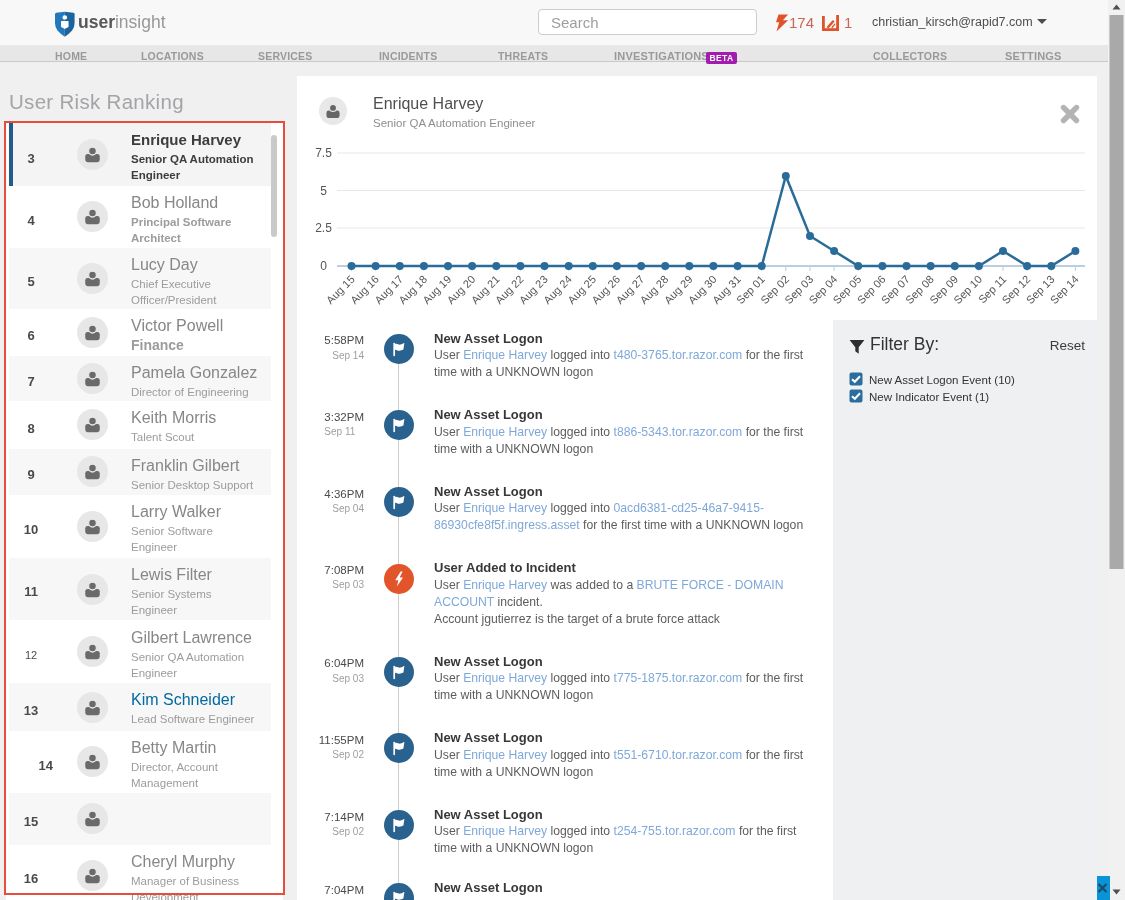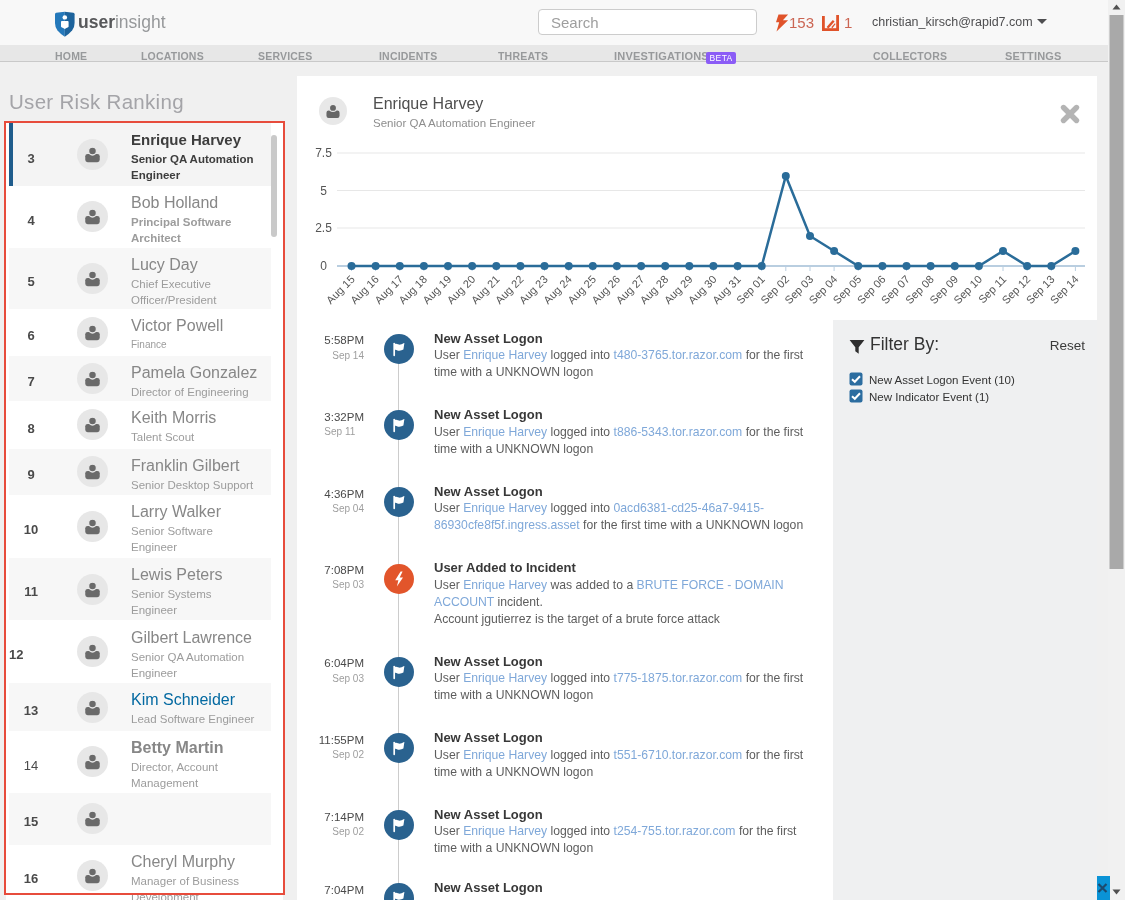--- a/index.html
+++ b/index.html
@@ -15,42 +15,42 @@
 <path d="M10.8 1.7 L2.2 2.7 Q1 2.9 1 4.2 L1 13 Q1 17.5 3.5 20.5 Q6 23.5 10.8 26.7 Z" fill="#2478ba"></path>
 <path d="M10.8 1.7 L19.4 2.7 Q20.6 2.9 20.6 4.2 L20.6 13 Q20.6 17.5 18.1 20.5 Q15.6 23.5 10.8 26.7 Z" fill="#1d639c"></path>
 <ellipse cx="10.8" cy="7.4" rx="2.3" ry="2.2" fill="#fff"></ellipse>
 <path d="M7 11.9 Q7 11.1 7.8 11.1 L13.8 11.1 Q14.6 11.1 14.6 11.9 L14.6 16.6 Q14.6 17.3 10.8 18.9 Q7 17.3 7 16.6 Z" fill="#fff"></path>
 </svg>
 <div style="position:absolute;left:78px;top:12px;font-size:17.5px;color:#57585a"><b>user</b><span style="color:#96989a">insight</span></div>
 <input style="position: absolute; left: 538px; top: 9px; width: 219px; height: 26px; border: 1px solid rgb(204, 204, 204); border-radius: 4px; background: rgb(255, 255, 255); padding-left: 12px; font-size: 15px; font-family: &quot;Liberation Sans&quot;, sans-serif; outline: none;" placeholder="Search">
 <svg width="15" height="18" viewBox="0 0 15 18" style="position:absolute;left:775px;top:14px">
 <path d="M8.6 0.5 L2.6 0.5 L0.9 8.2 L4.1 8.2 L2.4 17.5 L12.8 6.2 L7.6 6.2 L12.2 0.5 Z" fill="#e0532a" transform="skewX(-6)" transform-origin="7 9"></path>
 </svg>
-<div style="position:absolute;left:789px;top:14px;font-size:15px;color:#cb6553">153</div>
+<div style="position:absolute;left:789px;top:14px;font-size:15px;color:#cb6553">174</div>
 <svg width="17" height="16" viewBox="0 0 17 16" style="position:absolute;left:822px;top:14.5px">
 <rect x="0" y="1" width="2.8" height="15" fill="#e0532a"></rect>
 <rect x="14.2" y="0" width="2.8" height="16" fill="#e0532a"></rect>
 <rect x="0" y="13.2" width="17" height="2.8" fill="#e0532a"></rect>
 <path d="M4.6 11.9 L10.8 4.9 L12.6 6.5 L6.4 13.5 Z" fill="#e0532a"></path>
 <path d="M9.3 12.2 L12.8 8.3 L13.6 9.0 L10.4 13.2 Z" fill="#e0532a"></path>
 </svg>
 <div style="position:absolute;left:844px;top:14px;font-size:15px;color:#cb6553">1</div>
 <div style="position:absolute;left:872px;top:15px;font-size:12.5px;color:#4e4e50">christian_kirsch@rapid7.com</div>
 <div style="position:absolute;left:1037px;top:19px;width:0;height:0;border-left:5px solid transparent;border-right:5px solid transparent;border-top:5.5px solid #4e4e50"></div>
 
 <div style="position:absolute;left:0;top:45px;width:1125px;height:17px;background:#e7e7e7;border-bottom:1px solid #c9c9c9">
     <div style="position:absolute;left:55px;top:0;height:22px;line-height:23px;font-size:10.5px;font-weight:bold;letter-spacing:0.2px;color:#97999b">HOME</div>
     <div style="position:absolute;left:141px;top:0;height:22px;line-height:23px;font-size:10.5px;font-weight:bold;letter-spacing:0.2px;color:#97999b">LOCATIONS</div>
     <div style="position:absolute;left:258px;top:0;height:22px;line-height:23px;font-size:10.5px;font-weight:bold;letter-spacing:0.2px;color:#97999b">SERVICES</div>
     <div style="position:absolute;left:379px;top:0;height:22px;line-height:23px;font-size:10.5px;font-weight:bold;letter-spacing:0.2px;color:#97999b">INCIDENTS</div>
     <div style="position:absolute;left:498px;top:0;height:22px;line-height:23px;font-size:10.5px;font-weight:bold;letter-spacing:0.2px;color:#97999b">THREATS</div>
     <div style="position:absolute;left:614px;top:0;height:22px;line-height:23px;font-size:11px;font-weight:bold;letter-spacing:0.2px;color:#97999b">INVESTIGATIONS</div>
     <div style="position:absolute;left:873px;top:0;height:22px;line-height:23px;font-size:10.5px;font-weight:bold;letter-spacing:0.2px;color:#97999b">COLLECTORS</div>
     <div style="position:absolute;left:1005px;top:0;height:22px;line-height:23px;font-size:11px;font-weight:bold;letter-spacing:0.2px;color:#97999b">SETTINGS</div>
-    <div style="position:absolute;left:706px;top:6.5px;background:#8b5cf6;color:#fff;font-size:8.5px;font-weight:normal;padding:1px 3.5px;border-radius:2px;letter-spacing:0.4px">BETA</div>
+    <div style="position:absolute;left:706px;top:6.5px;background:#a21caf;color:#fff;font-size:8.5px;font-weight:bold;padding:1px 3.5px;border-radius:2px;letter-spacing:0.4px">BETA</div>
   </div>
 
 <div style="position:absolute;left:9px;top:90px;font-size:20.5px;color:#a4a4a8;letter-spacing:0.3px">User Risk Ranking</div>
 
 <div style="position:absolute;left:6px;top:123px;width:277px;height:777px;background:#fff;overflow:hidden">
 <div style="position:absolute;left:3px;top:0.0px;width:262px;height:63.0px;background:#f4f4f4">
 <div style="position:absolute;left:0;top:0;width:3.5px;height:63.0px;background:#1f5c8c"></div>
 <div style="position:absolute;left:0;top:0;width:44px;height:63.0px;line-height:63.0px;text-align:center;font-size:13px;font-weight:bold;color:#4a4a4a;padding-top:3.5px">3</div>
 <svg style="position:absolute;left:67.5px;top:16.0px" width="31" height="31" viewBox="0 0 31 31">
 <circle cx="15.5" cy="15.5" r="15.5" fill="#e7e7e7"></circle>
@@ -84,21 +84,21 @@
 </div>
 <div style="position:absolute;left:3px;top:186.0px;width:262px;height:46.5px;background:#ffffff">
 
 <div style="position:absolute;left:0;top:0;width:44px;height:46.5px;line-height:46.5px;text-align:center;font-size:13px;font-weight:bold;color:#4a4a4a;padding-top:3.5px">6</div>
 <svg style="position:absolute;left:67.5px;top:7.75px" width="31" height="31" viewBox="0 0 31 31">
 <circle cx="15.5" cy="15.5" r="15.5" fill="#e7e7e7"></circle>
 <rect x="8.26" y="14.94" width="14.48" height="8.25" rx="2.42" fill="#6a6a6a"></rect>
 <circle cx="15.5" cy="12.09" r="3.91" fill="#6a6a6a" stroke="#e7e7e7" stroke-width="1.30"></circle>
 </svg>
 <div style="position:absolute;left:122px;top:7.2px;width:150px;font-size:16px;font-weight:normal;color:#878787;line-height:20.5px;white-space:nowrap">Victor Powell</div>
-<div style="position:absolute;left:122px;top:28.2px;width:150px;font-size:10px;font-weight:normal;color:#9c9c9c;line-height:16.3px;white-space:nowrap">Finance</div>
+<div style="position:absolute;left:122px;top:28.2px;width:150px;font-size:14px;font-weight:bold;color:#9c9c9c;line-height:16.3px;white-space:nowrap">Finance</div>
 </div>
 <div style="position:absolute;left:3px;top:232.5px;width:262px;height:45.5px;background:#f7f7f7">
 
 <div style="position:absolute;left:0;top:0;width:44px;height:45.5px;line-height:45.5px;text-align:center;font-size:13px;font-weight:bold;color:#4a4a4a;padding-top:3.5px">7</div>
 <svg style="position:absolute;left:67.5px;top:7.25px" width="31" height="31" viewBox="0 0 31 31">
 <circle cx="15.5" cy="15.5" r="15.5" fill="#e7e7e7"></circle>
 <rect x="8.26" y="14.94" width="14.48" height="8.25" rx="2.42" fill="#6a6a6a"></rect>
 <circle cx="15.5" cy="12.09" r="3.91" fill="#6a6a6a" stroke="#e7e7e7" stroke-width="1.30"></circle>
 </svg>
 <div style="position:absolute;left:122px;top:7.2px;width:150px;font-size:16px;font-weight:normal;color:#878787;line-height:20.5px;white-space:nowrap">Pamela Gonzalez</div>
@@ -138,26 +138,26 @@
 <div style="position:absolute;left:122px;top:28.2px;width:150px;font-size:11.5px;font-weight:normal;color:#9c9c9c;line-height:16.3px;white-space:nowrap">Senior Software<br>Engineer</div>
 </div>
 <div style="position:absolute;left:3px;top:434.7px;width:262px;height:62.7px;background:#f7f7f7">
 
 <div style="position:absolute;left:0;top:0;width:44px;height:62.7px;line-height:62.7px;text-align:center;font-size:13px;font-weight:bold;color:#4a4a4a;padding-top:3.5px">11</div>
 <svg style="position:absolute;left:67.5px;top:15.850000000000001px" width="31" height="31" viewBox="0 0 31 31">
 <circle cx="15.5" cy="15.5" r="15.5" fill="#e7e7e7"></circle>
 <rect x="8.26" y="14.94" width="14.48" height="8.25" rx="2.42" fill="#6a6a6a"></rect>
 <circle cx="15.5" cy="12.09" r="3.91" fill="#6a6a6a" stroke="#e7e7e7" stroke-width="1.30"></circle>
 </svg>
-<div style="position:absolute;left:122px;top:7.2px;width:150px;font-size:16px;font-weight:normal;color:#878787;line-height:20.5px;white-space:nowrap">Lewis Peters</div>
+<div style="position:absolute;left:122px;top:7.2px;width:150px;font-size:16px;font-weight:normal;color:#878787;line-height:20.5px;white-space:nowrap">Lewis Filter</div>
 <div style="position:absolute;left:122px;top:28.2px;width:150px;font-size:11.5px;font-weight:normal;color:#9c9c9c;line-height:16.3px;white-space:nowrap">Senior Systems<br>Engineer</div>
 </div>
 <div style="position:absolute;left:3px;top:497.4px;width:262px;height:62.6px;background:#ffffff">
 
-<div style="position:absolute;left:0;top:0;width:44px;height:62.6px;line-height:62.6px;font-size:13px;font-weight:bold;color:#4a4a4a;padding-top:3.5px">12</div>
+<div style="position:absolute;left:0;top:0;width:44px;height:62.6px;line-height:62.6px;text-align:center;font-size:11px;font-weight:normal;color:#4a4a4a;padding-top:3.5px">12</div>
 <svg style="position:absolute;left:67.5px;top:15.8px" width="31" height="31" viewBox="0 0 31 31">
 <circle cx="15.5" cy="15.5" r="15.5" fill="#e7e7e7"></circle>
 <rect x="8.26" y="14.94" width="14.48" height="8.25" rx="2.42" fill="#6a6a6a"></rect>
 <circle cx="15.5" cy="12.09" r="3.91" fill="#6a6a6a" stroke="#e7e7e7" stroke-width="1.30"></circle>
 </svg>
 <div style="position:absolute;left:122px;top:7.2px;width:150px;font-size:16px;font-weight:normal;color:#878787;line-height:20.5px;white-space:nowrap">Gilbert Lawrence</div>
 <div style="position:absolute;left:122px;top:28.2px;width:150px;font-size:11.5px;font-weight:normal;color:#9c9c9c;line-height:16.3px;white-space:nowrap">Senior QA Automation<br>Engineer</div>
 </div>
 <div style="position:absolute;left:3px;top:560.0px;width:262px;height:48.0px;background:#f7f7f7">
 
@@ -165,27 +165,27 @@
 <svg style="position:absolute;left:67.5px;top:8.5px" width="31" height="31" viewBox="0 0 31 31">
 <circle cx="15.5" cy="15.5" r="15.5" fill="#e7e7e7"></circle>
 <rect x="8.26" y="14.94" width="14.48" height="8.25" rx="2.42" fill="#6a6a6a"></rect>
 <circle cx="15.5" cy="12.09" r="3.91" fill="#6a6a6a" stroke="#e7e7e7" stroke-width="1.30"></circle>
 </svg>
 <div style="position:absolute;left:122px;top:7.2px;width:150px;font-size:16px;font-weight:normal;color:#0369a1;line-height:20.5px;white-space:nowrap">Kim Schneider</div>
 <div style="position:absolute;left:122px;top:28.2px;width:150px;font-size:11.5px;font-weight:normal;color:#9c9c9c;line-height:16.3px;white-space:nowrap">Lead Software Engineer</div>
 </div>
 <div style="position:absolute;left:3px;top:608.0px;width:262px;height:61.5px;background:#ffffff">
 
-<div style="position:absolute;left:0;top:0;width:44px;height:61.5px;line-height:61.5px;text-align:center;font-size:13px;font-weight:normal;color:#4a4a4a;padding-top:3.5px">14</div>
+<div style="position:absolute;left:0;top:0;width:44px;height:61.5px;line-height:61.5px;text-align:right;font-size:13px;font-weight:bold;color:#4a4a4a;padding-top:3.5px">14</div>
 <svg style="position:absolute;left:67.5px;top:15.25px" width="31" height="31" viewBox="0 0 31 31">
 <circle cx="15.5" cy="15.5" r="15.5" fill="#e7e7e7"></circle>
 <rect x="8.26" y="14.94" width="14.48" height="8.25" rx="2.42" fill="#6a6a6a"></rect>
 <circle cx="15.5" cy="12.09" r="3.91" fill="#6a6a6a" stroke="#e7e7e7" stroke-width="1.30"></circle>
 </svg>
-<div style="position:absolute;left:122px;top:7.2px;width:150px;font-size:16px;font-weight:bold;color:#878787;line-height:20.5px;white-space:nowrap">Betty Martin</div>
+<div style="position:absolute;left:122px;top:7.2px;width:150px;font-size:16px;font-weight:normal;color:#878787;line-height:20.5px;white-space:nowrap">Betty Martin</div>
 <div style="position:absolute;left:122px;top:28.2px;width:150px;font-size:11.5px;font-weight:normal;color:#9c9c9c;line-height:16.3px;white-space:nowrap">Director, Account<br>Management</div>
 </div>
 <div style="position:absolute;left:3px;top:669.5px;width:262px;height:52.0px;background:#f7f7f7">
 
 <div style="position:absolute;left:0;top:0;width:44px;height:52.0px;line-height:52.0px;text-align:center;font-size:13px;font-weight:bold;color:#4a4a4a;padding-top:3.5px">15</div>
 <svg style="position:absolute;left:67.5px;top:10.5px" width="31" height="31" viewBox="0 0 31 31">
 <circle cx="15.5" cy="15.5" r="15.5" fill="#e7e7e7"></circle>
 <rect x="8.26" y="14.94" width="14.48" height="8.25" rx="2.42" fill="#6a6a6a"></rect>
 <circle cx="15.5" cy="12.09" r="3.91" fill="#6a6a6a" stroke="#e7e7e7" stroke-width="1.30"></circle>
 </svg>

